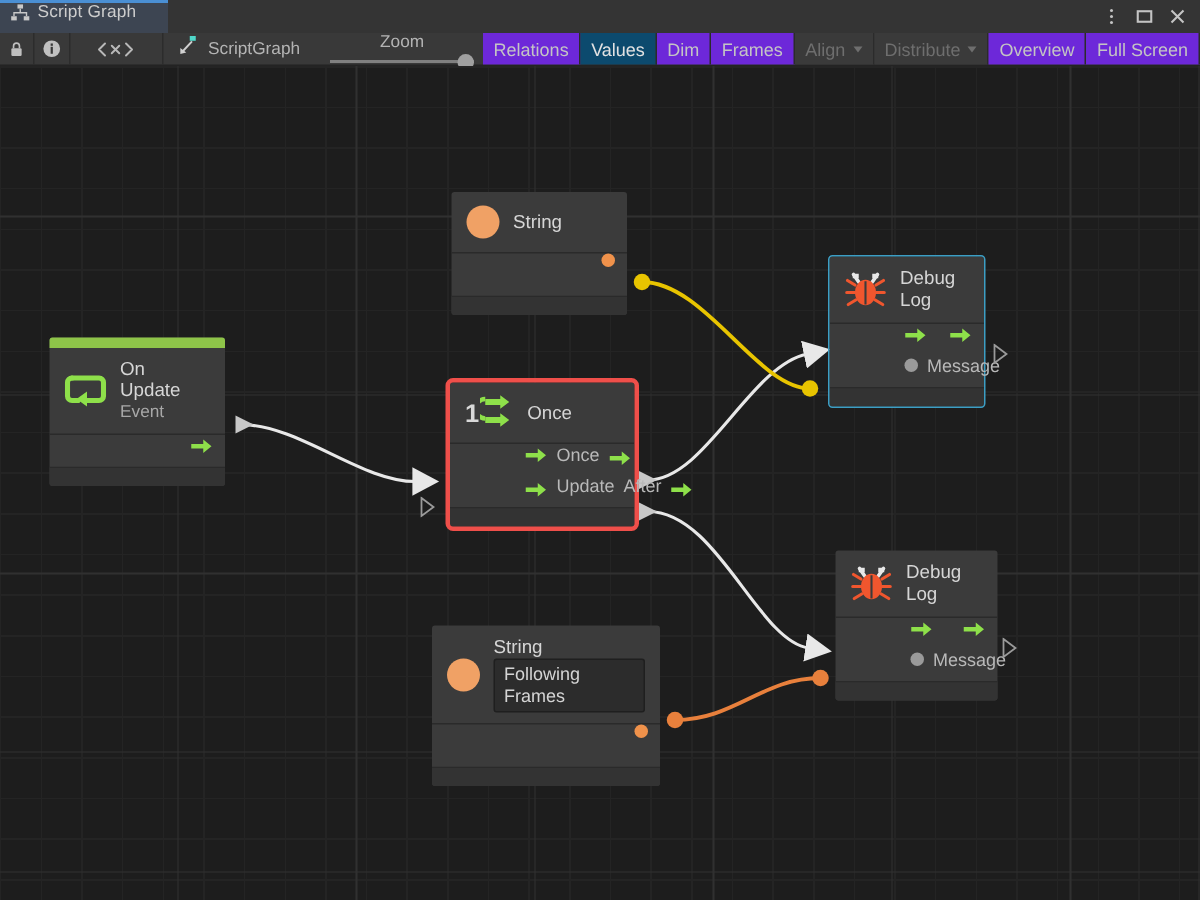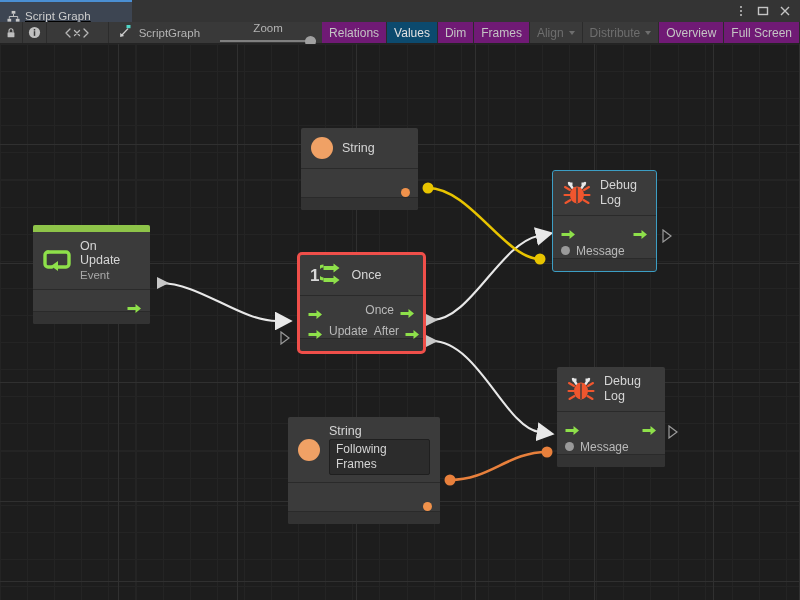--- a/index.html
+++ b/index.html
@@ -10,26 +10,25 @@
     overflow: hidden;
   }
   #app { position: relative; width: 800px; height: 600px; }
 
   
   .titlebar {
     position: absolute; left: 0; top: 0; width: 800px; height: 22px;
     background: #343434;
   }
   .tab {
-    position: absolute; left: 0; top: 0; width: 132px; height: 22px;
+    position: absolute; left: 0; top: 0; width: 112px; height: 22px;
     background: #3d4552;
     border-top: 2px solid #4a8fd4;
-    display: flex; align-items: flex-end; gap: 5px;
+    display: flex; align-items: flex-start; gap: 5px;
     padding-left: 7px;
-    text-decoration: underline;
   }
   .tab-label {
     font-size: 11.5px; color: #cdcdcd; letter-spacing: 0.1px;
   }
   .tab-icon { width: 13px; height: 13px; display:block; }
   .win-ctrls {
     position: absolute; right: 4px; top: 0; height: 22px;
     display: flex; align-items: center; gap: 0px;
   }
   .win-btn {
@@ -60,21 +59,21 @@
   .zoom-knob {
     position:absolute; right: 0px; width: 11px; height: 11px;
     border-radius: 50%; background: #a0a0a0;
   }
   .zoom-val { font-size: 11.5px; color: #b4b4b4; margin-left: 2px; margin-top: 19px; }
 
   .tb-btns { display:flex; align-items:stretch; margin-left: 6px; }
   .tb-btn {
     display:flex; align-items:center; justify-content:center;
     padding: 0 7px; font-size: 12px; color: #c4c4c4;
-    background: #701a75; border-right: 1px solid #2b2b2b;
+    background: #6d28d9; border-right: 1px solid #2b2b2b;
     gap: 5px; white-space: nowrap;
   }
   .tb-btn.active { background: #0c4a6e; color: #e2e2e2; }
   .tb-btn.disabled { color: #6e6e6e; background: #3a3a3a; }
   .caret {
     width: 0; height: 0; border-left: 3.5px solid transparent;
     border-right: 3.5px solid transparent; border-top: 4px solid currentColor;
     display:block;
   }
 
@@ -113,22 +112,22 @@
     padding: 7px 10px 7px 10px; min-height: 40px;
   }
   .node-title-text { display:flex; flex-direction:column; gap: 1px; }
   .node-title-main { font-size: 12.5px; color: #d6d6d6; line-height: 1.15; }
   .node-title-sub  { font-size: 11.5px; color: #a8a8a8; line-height: 1.15; }
   .node-divider { height: 1px; background: #2a2a2a; }
   .node-body { position: relative; padding: 0; }
   .node-footer { height: 13px; background: #333333; border-top: 1px solid #2a2a2a; border-radius: 0 0 2px 2px;}
 
   .port-row {
-    display:flex; align-items:flex-end; justify-content: space-between;
-    height: 21px; padding: 0 8px; gap: 6px;
+    display:flex; align-items:flex-start; justify-content: space-between;
+    height: 21px; padding: 0 8px; gap: 6px; margin-left: 42px;
   }
   .port-left, .port-right { display:flex; align-items:center; gap: 6px; }
   .port-label { font-size: 12px; color: #b9b9b9; white-space: nowrap; }
   .flow-arrow { display:block; width: 15px; height: 11px; }
   .dot-port { width: 9px; height: 9px; border-radius: 50%; background: #9a9a9a; display:block; }
   .dot-port.orange { background: #f0924b; }
 
   .valuefield {
     background: #2c2c2c; border: 1px solid #1f1f1f; border-radius: 2px;
     font-size: 12px; color: #d4d4d4; padding: 2px 6px; line-height: 15px;

